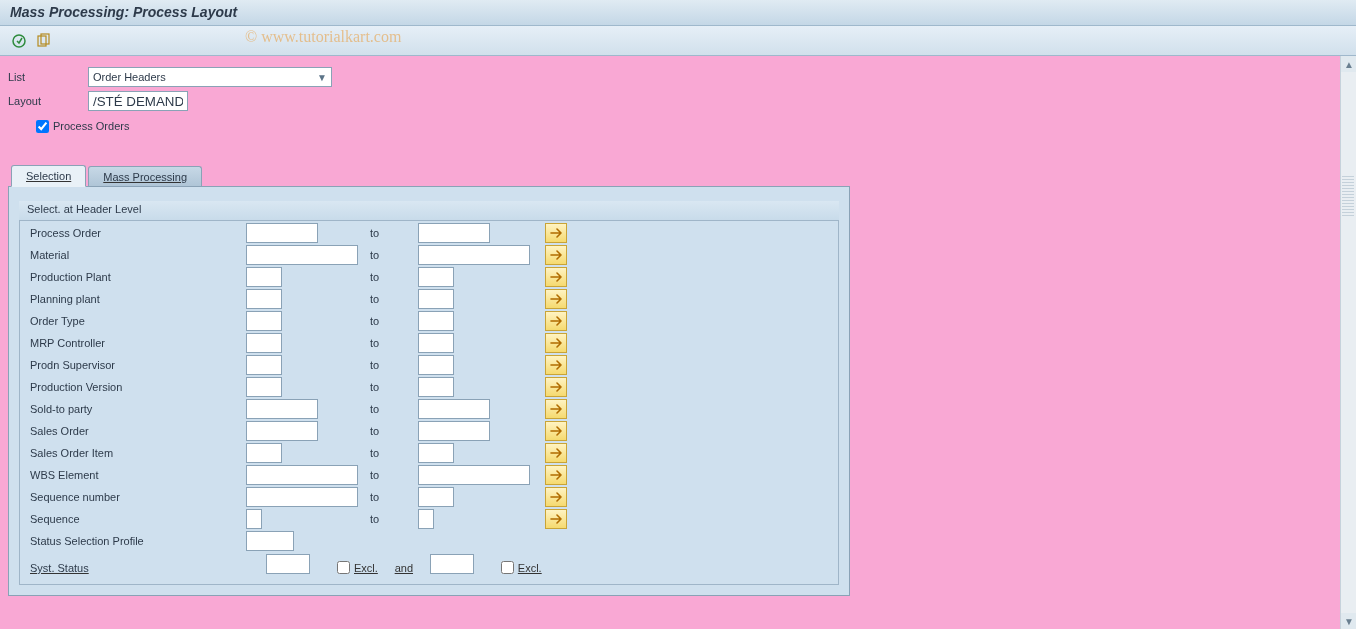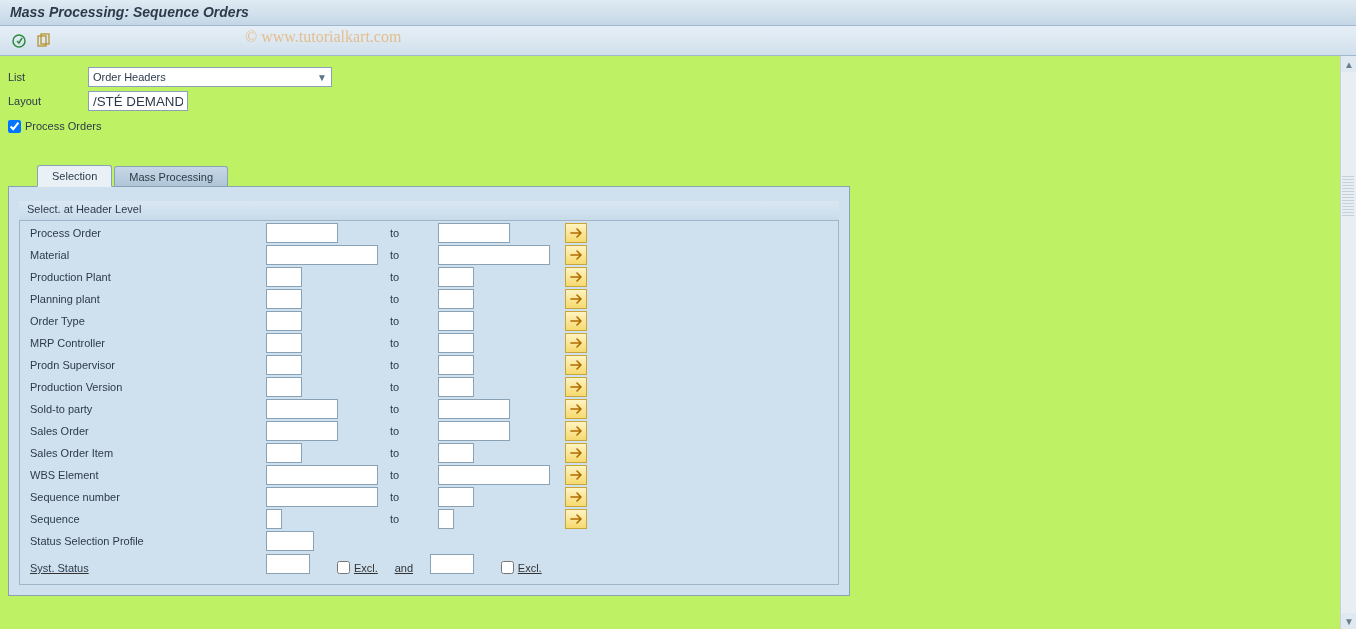--- a/index.html
+++ b/index.html
@@ -46,21 +46,21 @@
     font-family: Liberation Serif, serif;
     font-size: 16px;
     color: #e8a24a;
     opacity: 0.6;
     pointer-events: none;
     white-space: nowrap;
   }
   .content {
     position: absolute;
     top: 56px; left: 0; right: 16px; bottom: 0;
-    background: #bef264;
+    background: #f9a8d4;
     padding: 10px 8px;
     overflow: hidden;
   }
   .scroll-track {
     position: absolute;
     top: 56px; right: 0;
     width: 16px; bottom: 0;
     background: #e9eef2;
     border-left: 1px solid #c6d2db;
   }
@@ -94,26 +94,26 @@
     display:flex; align-items:center; justify-content:space-between;
   }
   .select-field .chev { color:#5c7488; font-size:10px; }
   .text-field {
     height:20px;
     background:#fff;
     border:1px solid #8aa2b6;
     padding:1px 4px;
     color:#2d3a4a;
   }
-  .cb-row { display:flex; align-items:center; height:20px; margin-top:4px; gap:4px; }
+  .cb-row { display:flex; align-items:center; height:20px; margin-top:4px; gap:4px;margin-left:28px; }
   input[type=checkbox] { margin:0; width:13px; height:13px; }
   .cb-row label { color:#2d3a4a; }
 
   .tabstrip {
-    display:flex; align-items:flex-end; margin-top:28px; margin-left:29px;
+    display:flex; align-items:flex-end; margin-top:28px; margin-left:3px;text-decoration:underline;
   }
   .tab {
     padding:4px 14px;
     border:1px solid #8aa2b6;
     border-bottom:none;
     background: linear-gradient(#c7d8e6,#aec4d6);
     color:#2d3a4a;
     border-radius:3px 3px 0 0;
     margin-right:2px;
     position:relative;
@@ -145,21 +145,21 @@
     top:-1px; left:-1px; right:-1px;
     height:20px;
     padding:2px 8px;
     background:linear-gradient(#d9e7f2,#c8dbea);
     border-bottom:1px solid #9fb5c8;
     color:#2d3a4a;
   }
   .sel-row {
     display:flex; align-items:center; height:22px; margin-top:0px;
   }
-  .sel-row .col-label { width:236px; color:#2d3a4a; }
+  .sel-row .col-label { width:216px; color:#2d3a4a; }
   .sel-row .col-from { width:124px; display:flex; }
   .sel-row .col-to-lbl { width:48px; color:#2d3a4a; text-align:left; }
   .sel-row .col-to { width:124px; display:flex; }
   .sel-row .col-btn { width:28px; display:flex; justify-content:center; }
   input.sel-input {
     height:20px;
     background:#fff;
     border:1px solid #8aa2b6;
     padding:1px 3px;
     color:#2d3a4a;
@@ -177,21 +177,21 @@
     color:#b06b00;
     font-size:11px;
   }
   .syst-row { display:flex; align-items:flex-end; height:22px;text-decoration:underline; }
   .syst-row .col-label { width:236px; color:#2d3a4a; }
   .excl-wrap { display:flex; align-items:center; gap:4px; margin-left:4px;padding-left:23px;}
 </style>
 </head>
 <body>
 
-<div class="title-bar">Mass Processing: Sequence Orders</div>
+<div class="title-bar">Mass Processing: Process Layout</div>
 
 <div class="toolbar">
   <span class="icon-btn">
     <svg width="16" height="16" viewBox="0 0 16 16">
         <circle cx="8" cy="8" r="6" fill="none" stroke="#2e8b3d" stroke-width="1.5"></circle>
         <path d="M6 8 L8 10 L11 5" fill="none" stroke="#2e8b3d" stroke-width="1.5"></path>
       </svg>
   </span>
   <span class="icon-btn">
     <svg width="16" height="16" viewBox="0 0 16 16">

